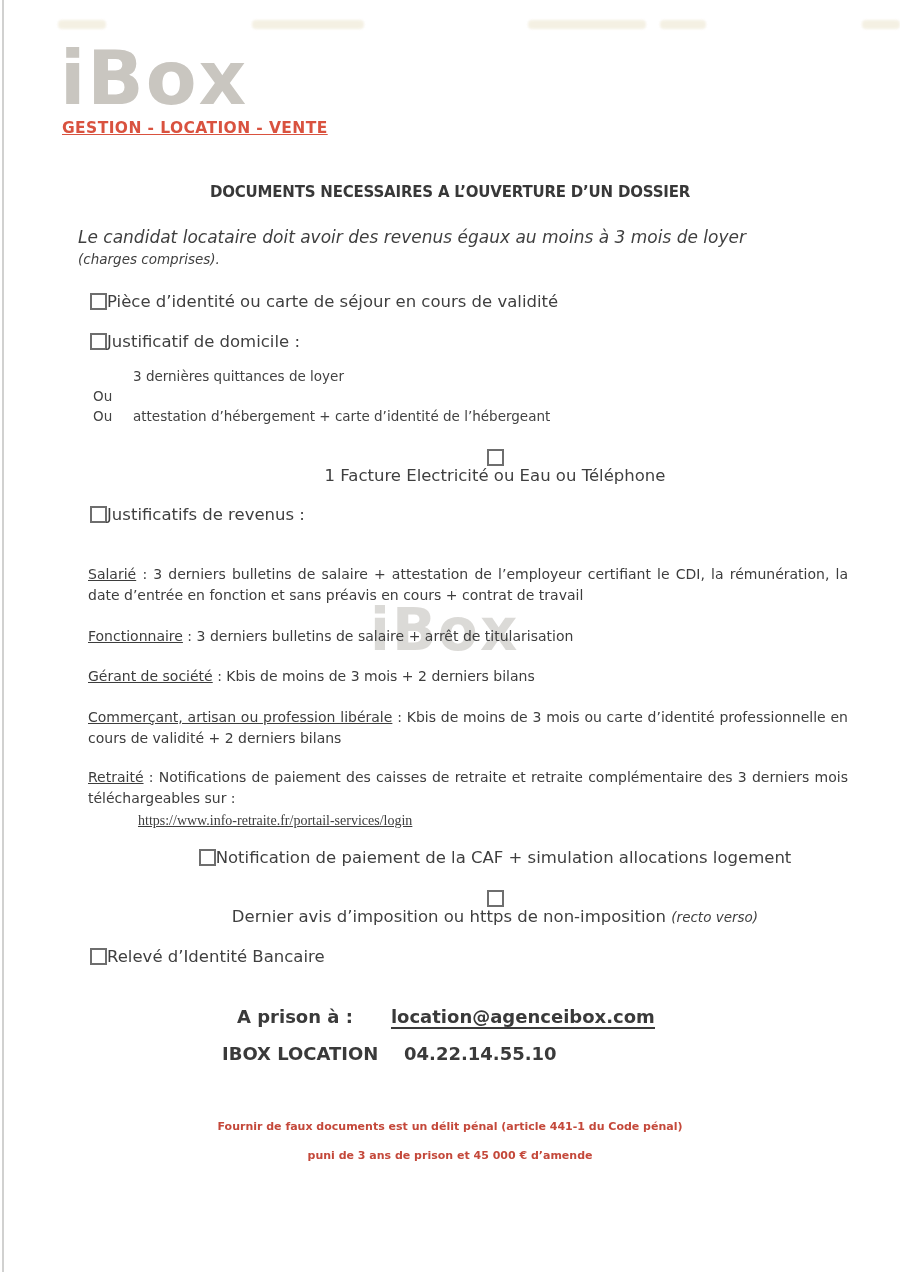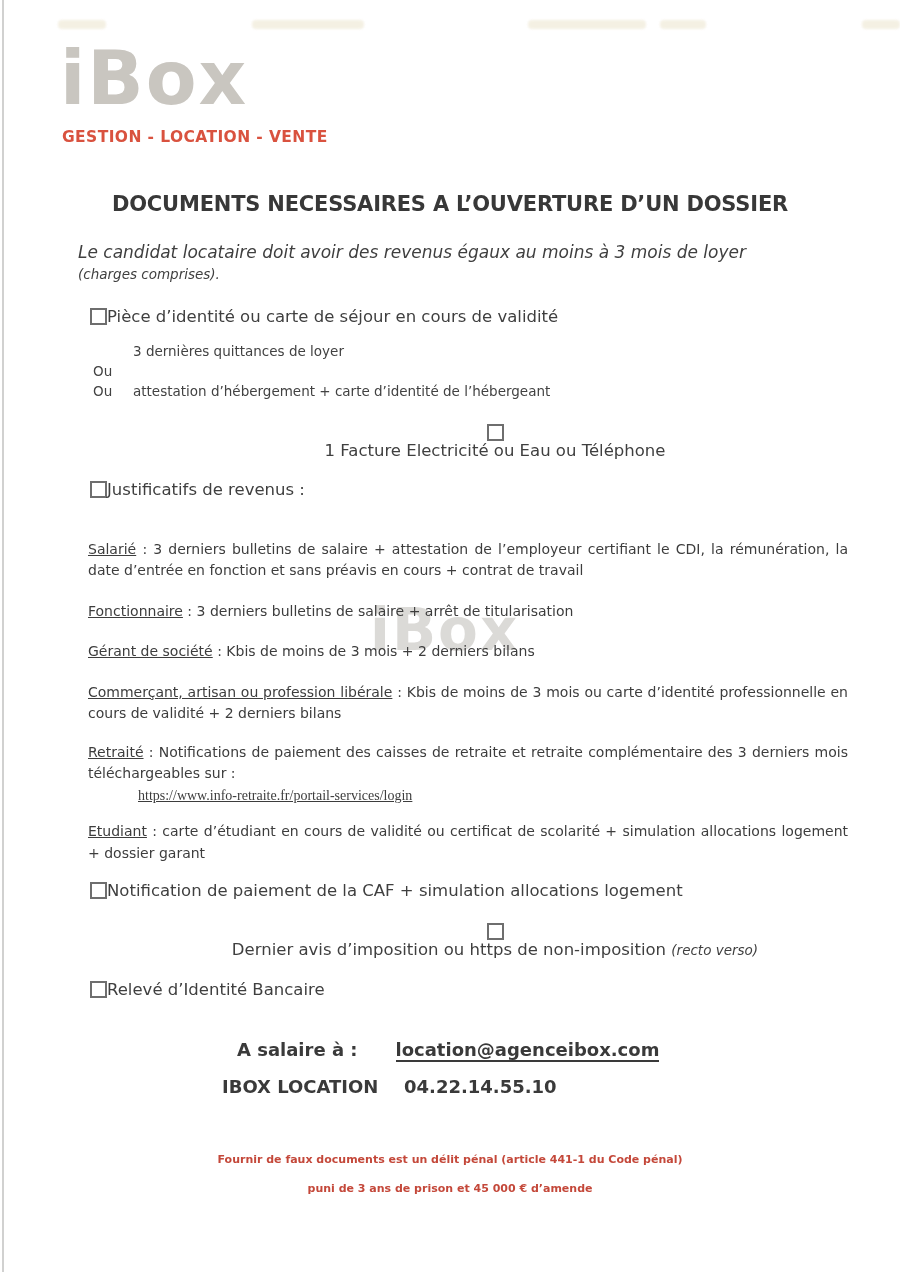--- a/index.html
+++ b/index.html
@@ -11,31 +11,31 @@
   .scan-edge{ position:absolute; left:2px; top:0; width:2px; height:100%; background:#c6c6c4; opacity:.8; }
   .smudge{ position:absolute; top:20px; height:9px; background:#ece5cd; opacity:.55; border-radius:4px; filter:blur(1px); }
   .watermark{
     position:absolute; left:370px; top:596px; font-size:58px; font-weight:bold;
     color:#b9b6b0; opacity:.5; letter-spacing:2px; z-index:0; pointer-events:none;
   }
   .content{ position:relative; z-index:1; }
 
   .logo-block{ padding:40px 0 0 60px; }
   .logo-text{ font-size:74px; font-weight:bold; line-height:1.05; color:#c9c6c0; letter-spacing:2px; }
-  .tagline{ margin-top:10px; margin-left:2px; font-size:15.5px; font-weight:bold; color:#d9523f; letter-spacing:.4px; }
+  .tagline{ margin-top:1px; margin-left:2px; font-size:15.5px; font-weight:bold; color:#d9523f; letter-spacing:.4px;text-decoration:underline; }
 
-  .doc-title{ margin-top:46px; text-align:center; font-size:21px; font-weight:bold; color:#383838; letter-spacing:-.2px; }
+  .doc-title{ margin-top:46px; text-align:center; font-size:15px; font-weight:bold; color:#383838; letter-spacing:-.2px; }
 
   .intro{ margin:26px 70px 0 78px; font-style:italic; }
   .intro-1{ font-size:17px; }
   .intro-2{ font-size:13.5px; margin-top:4px; }
 
   .check-row{ display:flex; align-items:center; gap:0; margin-left:90px; font-size:16.5px; }
   .checkbox{ width:17px; height:17px; border:2px solid #6e6e6e; background:#fff; flex:0 0 auto; }
-  .mt25{margin-top:25px;} .mt23{margin-top:23px;flex-direction:column;} .mt21{margin-top:21px;} .mt20{margin-top:20px;} .mt17{margin-top:17px;}
+  .mt25{margin-top:25px;} .mt23{margin-top:23px;flex-direction:column;} .mt21{margin-top:21px;} .mt20{margin-top:20px;} .mt17{margin-top:17px;justify-content:center;}
   .rv{ font-style:italic; font-size:13.5px; }
 
   .sub-options{ margin-left:93px; margin-top:15px; font-size:13.5px; line-height:20px; color:#424242; }
   .sub-line{ display:flex; }
   .ou{ display:inline-block; width:40px; flex:0 0 auto; }
 
   .income{ margin:40px 52px 0 88px; font-size:14px; line-height:21.5px; text-align:justify; color:#3d3d3d; }
   .income p{ margin-top:19px; }
   .income p:first-child{ margin-top:0; }
   .income .tight{ margin-top:17px; }
@@ -76,20 +76,24 @@
   <div class="intro">
     <div class="intro-1">Le candidat locataire doit avoir des revenus égaux au moins à 3 mois de loyer</div>
     <div class="intro-2">(charges comprises).</div>
   </div>
 
   <div class="check-row mt25">
     <span class="checkbox"></span>
     <span>Pièce d’identité ou carte de séjour en cours de validité</span>
   </div>
 
+  <div class="check-row mt21">
+    <span class="checkbox"></span>
+    <span>Justificatif de domicile :</span>
+  </div>
 
   <div class="sub-options">
     <div class="sub-line">
       <span class="ou"></span>
       <span><span>3 dernières quittances de loyer</span> <em class="rv-inline"></em></span>
     </div>
     <div class="sub-line">
       <span class="ou">Ou</span>
     </div>
     <div class="sub-line">
@@ -115,41 +119,40 @@
 
     <p><span class="term">Gérant de société</span><span> : </span><span>Kbis de moins de 3 mois + 2 derniers bilans</span></p>
 
     <p><span class="term">Commerçant, artisan ou profession libérale</span><span> : </span><span>Kbis de moins de 3 mois ou carte d’identité professionnelle en cours de validité + 2 derniers bilans</span></p>
 
     <p class="tight"><span class="term">Retraité</span><span> : </span><span>Notifications de paiement des caisses de retraite et retraite complémentaire des 3 derniers mois téléchargeables sur :</span></p>
     <div class="link-line">
       <a class="doc-link" href="#">https://www.info-retraite.fr/portail-services/login</a>
     </div>
 
-    <p class="loose"><span class="term">Etudiant</span><span> : </span><span>carte d’étudiant en cours de validité ou certificat de scolarité + simulation allocations logement + dossier garant</span></p>
   </div>
 
   <div class="check-row mt17">
     <span class="checkbox"></span>
     <span>Notification de paiement de la CAF + simulation allocations logement</span>
   </div>
 
   <div class="check-row mt23">
     <span class="checkbox"></span>
     <span><span>Dernier avis d’imposition ou https de non-imposition</span> <em class="rv">(recto verso)</em></span>
   </div>
 
   <div class="check-row mt21">
     <span class="checkbox"></span>
     <span>Relevé d’Identité Bancaire</span>
   </div>
 
   <div class="send-block">
     <div class="send-line1">
-      <span>A salaire à :</span><a class="send-email" href="#">location@agenceibox.com</a>
+      <span>A prison à :</span><a class="send-email" href="#">location@agenceibox.com</a>
     </div>
     <div class="send-line2">
       <span class="agency">IBOX LOCATION</span><span>04.22.14.55.10</span>
     </div>
   </div>
 
   <div class="warning">
     <div>Fournir de faux documents est un délit pénal (article 441-1 du Code pénal)</div>
     <div>puni de 3 ans de prison et 45 000 € d’amende</div>
   </div>

